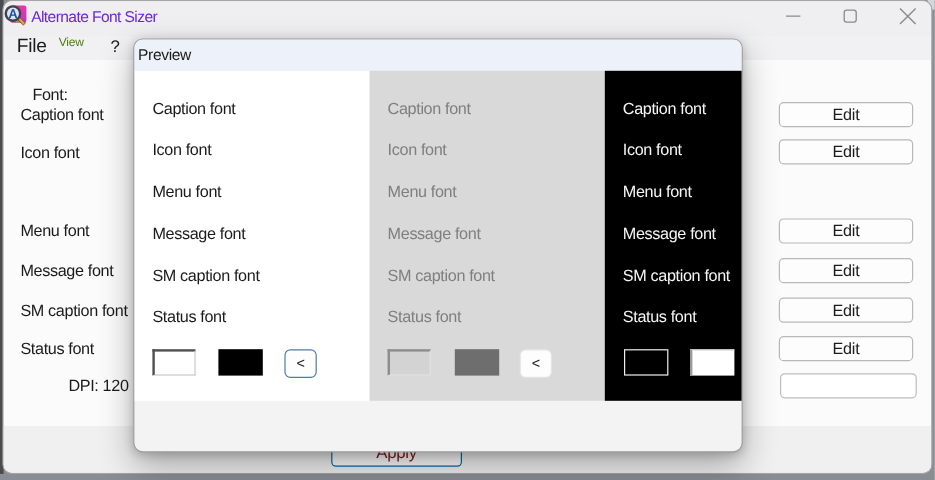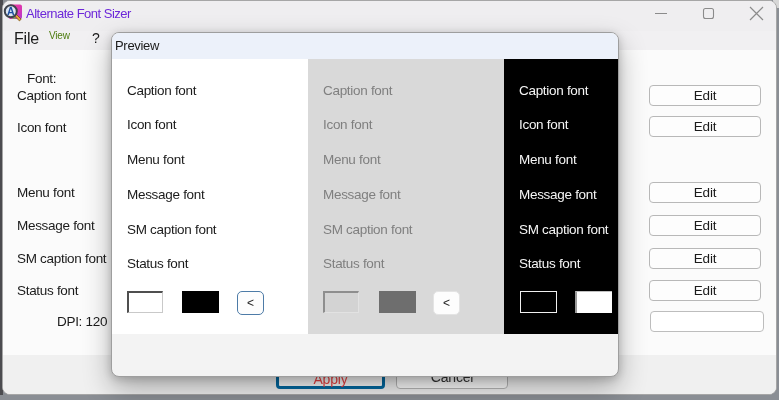--- a/index.html
+++ b/index.html
@@ -66,22 +66,21 @@
   <div class="lbl" style="left:14px;top:313px;margin-left:40px;">DPI: 120</div>
 
   <div class="btn" style="left:646px;top:84px;width:112px;height:21px;line-height:19px;">Edit</div>
   <div class="btn" style="left:646px;top:115px;width:112px;height:21px;line-height:19px;">Edit</div>
   <div class="btn" style="left:646px;top:181px;width:112px;height:21px;line-height:19px;">Edit</div>
   <div class="btn" style="left:646px;top:214px;width:112px;height:21px;line-height:19px;">Edit</div>
   <div class="btn" style="left:646px;top:247px;width:112px;height:21px;line-height:19px;">Edit</div>
   <div class="btn" style="left:646px;top:279px;width:112px;height:21px;line-height:19px;">Edit</div>
   <div class="abs" style="left:647px;top:310px;width:114px;height:21px;background:#ffffff;border:1px solid #bdbdbd;border-radius:4px;"></div>
 
-  <div class="btn" style="left:273px;top:365px;width:109px;height:23px;line-height:21px;border:3px solid #0369a1;font-size:14px;color:#ef4444;">Apply</div>
-  <div class="btn" style="left:393px;top:365px;width:112px;height:23px;line-height:21px;font-size:14px;color:#333;">Cancel</div>
+  <div class="btn" style="left:273px;top:365px;width:109px;height:23px;line-height:21px;border:1px solid #0369a1;font-size:14px;color:#7f1d1d;">Apply</div>
 </div>
 
 <div class="abs" style="left:111px;top:32px;width:508px;height:345px;background:#f3f3f3;
      border:1px solid #9e9e9e;border-radius:8px;overflow:hidden;
      box-shadow:0 12px 28px rgba(0,0,0,0.30), 0 2px 8px rgba(0,0,0,0.18);">
 
   <div class="abs" style="left:0;top:0;right:0;height:26px;background:#ecf1fa;"></div>
   <div class="abs" style="left:3px;top:5px;font-size:13px;color:#1b1b1b;letter-spacing:-0.3px;">Preview</div>
   <svg class="abs" style="left:568px;top:7px;" width="13" height="13" viewBox="0 0 13 13">
     <path d="M1.5 1.5 L11.5 11.5 M11.5 1.5 L1.5 11.5" stroke="#404040" stroke-width="1.3"></path>

